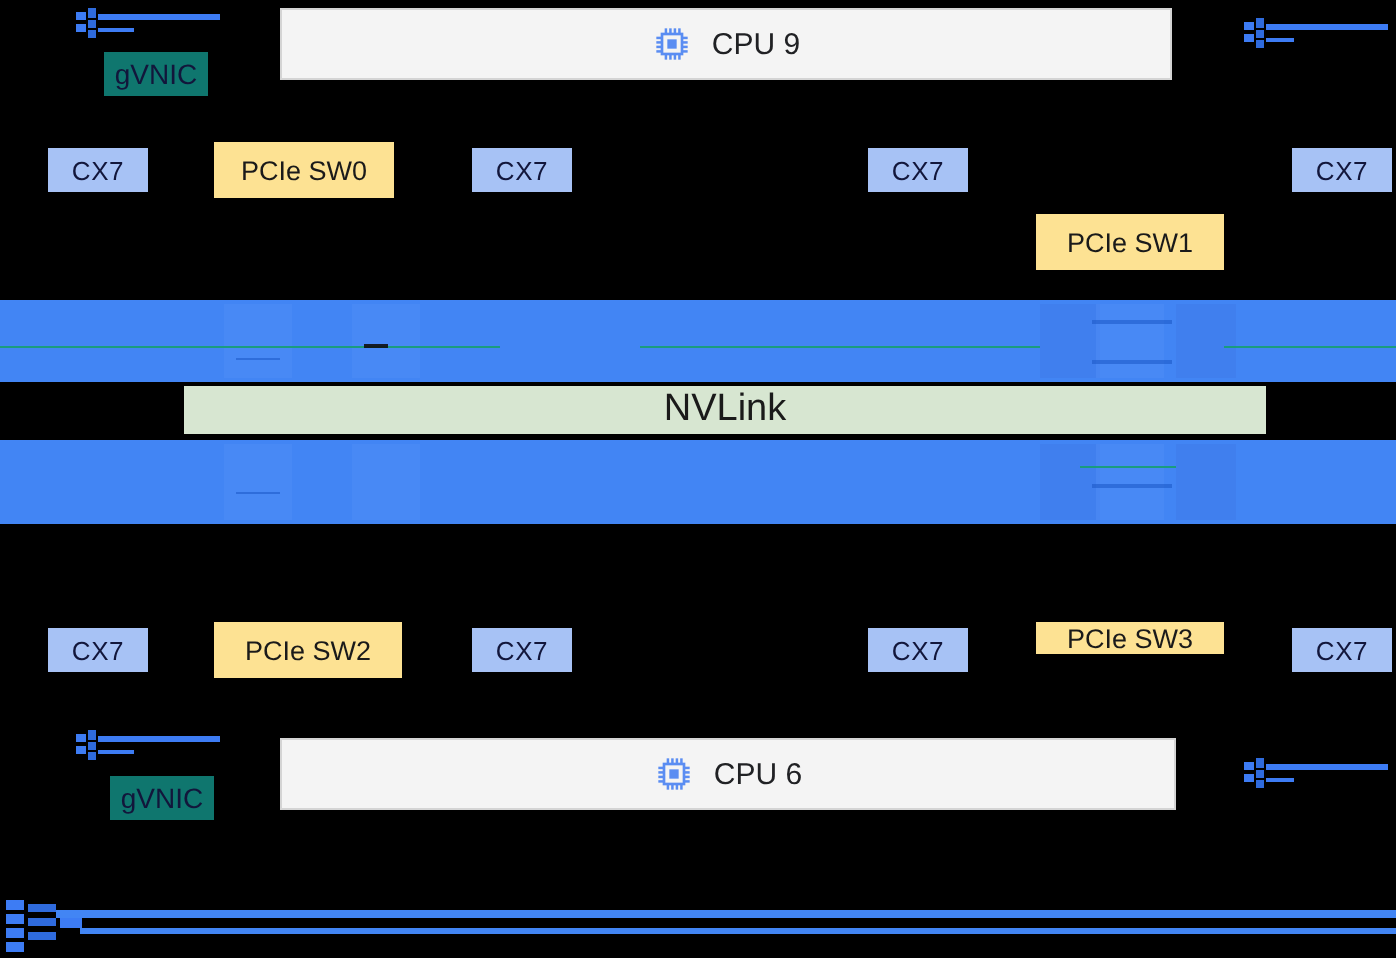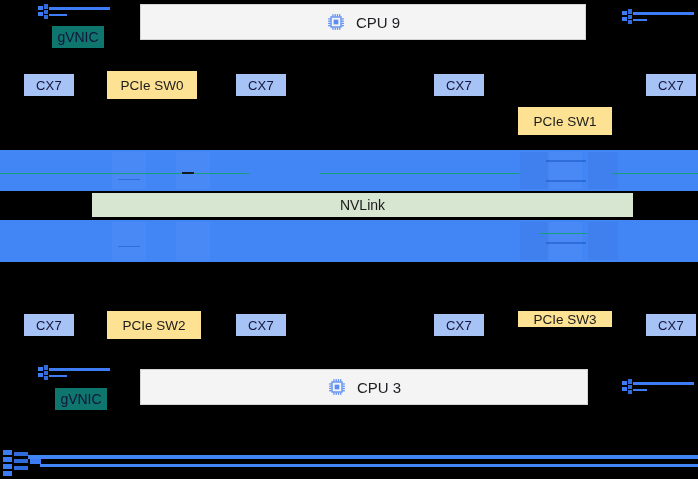--- a/index.html
+++ b/index.html
@@ -57,21 +57,21 @@
   .gvnic-box {
     background: #0f766e;
     color: #12163b;
     font-size: 14px;
   }
 
   
   .nvlink-box {
     background: #d7e6d1;
     color: #1a1a1a;
-    font-size: 14px;
+    font-size: 19px;
     border-top: 1px solid #000;
     border-bottom: 1px solid #000;
   }
 
   
   .gpu-band {
     position: absolute;
     left: 0;
     width: 698px;
     background: #4285f4;
@@ -285,21 +285,21 @@
           <rect x="2.6" y="10.3" width="2.8" height="1.5"></rect>
           <rect x="2.6" y="13" width="2.8" height="1.5"></rect>
           <rect x="2.6" y="15.7" width="2.8" height="1.5"></rect>
           <rect x="18.6" y="7.6" width="2.8" height="1.5"></rect>
           <rect x="18.6" y="10.3" width="2.8" height="1.5"></rect>
           <rect x="18.6" y="13" width="2.8" height="1.5"></rect>
           <rect x="18.6" y="15.7" width="2.8" height="1.5"></rect>
         </g>
       </svg>
     </span>
-    <span class="cpu-label">CPU 3</span>
+    <span class="cpu-label">CPU 6</span>
   </div>
 
   <div class="nic-icon" style="left:2px; top:448px; width:40px; height:30px;">
     <svg class="sw-ico" width="40" height="30" viewBox="0 0 40 30" xmlns="http://www.w3.org/2000/svg">
       <rect x="1" y="2" width="9" height="5" fill="#3d7cf4"></rect>
       <rect x="1" y="9" width="9" height="5" fill="#3d7cf4"></rect>
       <rect x="1" y="16" width="9" height="5" fill="#3d7cf4"></rect>
       <rect x="1" y="23" width="9" height="5" fill="#3d7cf4"></rect>
       <rect x="12" y="4" width="14" height="4" fill="#2f6bdd"></rect>
       <rect x="12" y="11" width="14" height="4" fill="#2f6bdd"></rect>

